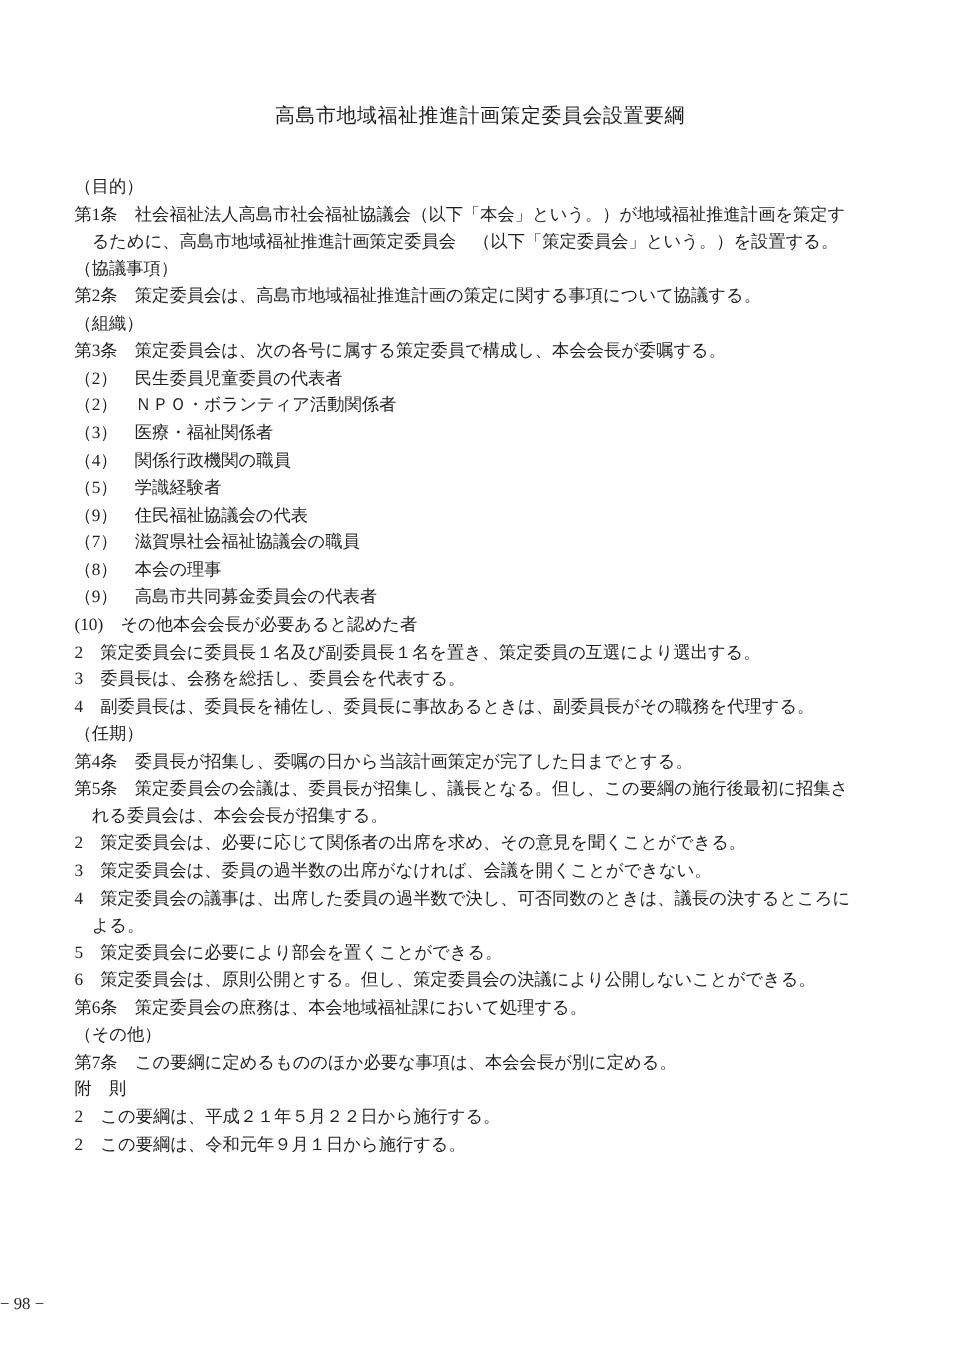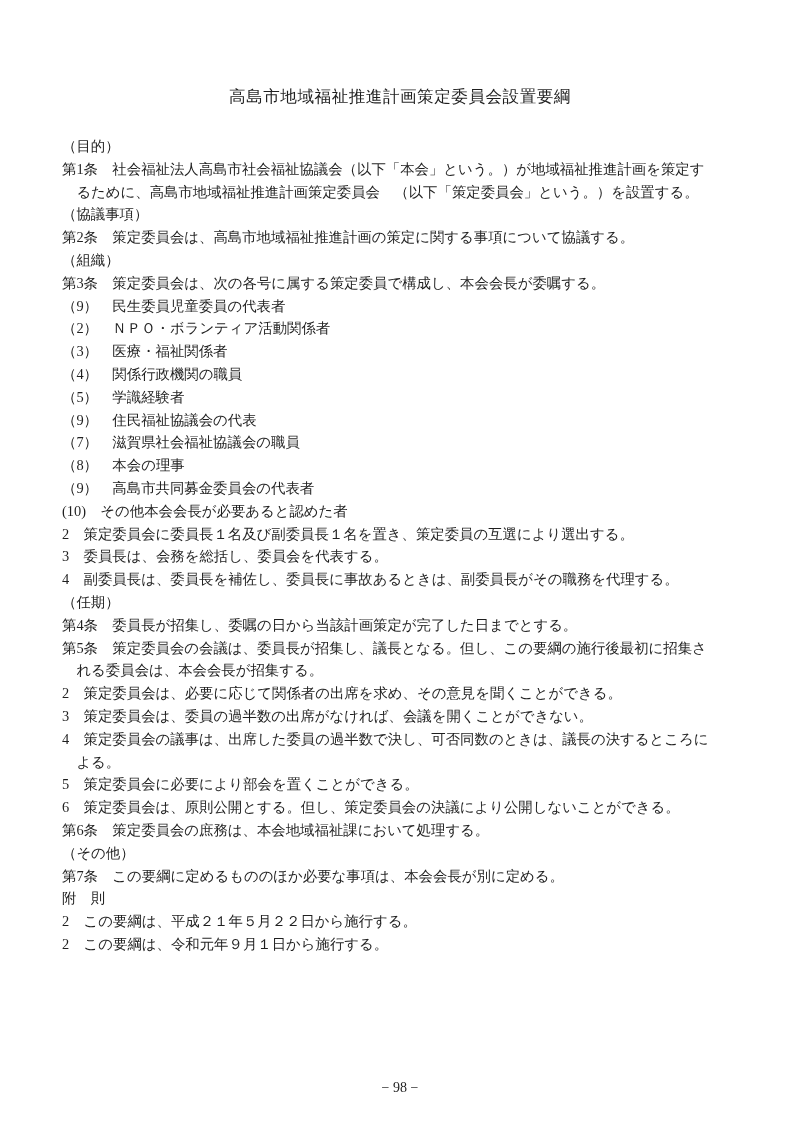--- a/index.html
+++ b/index.html
@@ -23,21 +23,21 @@
     width: 800px;
     margin: 0;
     text-align: center;
     font-size: 16.6px;
     font-weight: normal;
     line-height: 26px;
     letter-spacing: 0.5px;
   }
   .doc-body {
     position: absolute;
-    top: 135px;
+    top: 145px;
     left: 62px;
     width: 650px;
     font-size: 14.4px;
     line-height: 22.8px;
   }
   .doc-body p {
     margin: 0;
     word-break: break-all;
     overflow-wrap: break-word;
   }
@@ -57,40 +57,39 @@
   
   .line--appendix {
     margin-left: 24px;
     margin-top: 27px;
   }
   .page-number {
     position: absolute;
     top: 1078px;
     left: 0;
     width: 800px;
-    text-align: center;
     font-size: 14px;
     line-height: 20px;
     color: #1f1f1f;
   }
 </style>
 </head>
 <body>
 
 <div class="page">
   <h1 class="doc-title">高島市地域福祉推進計画策定委員会設置要綱</h1>
 
   <div class="doc-body" id="doc-body">
       <p class="line line--heading">（目的）</p>
       <p class="line line--article">第1条　社会福祉法人高島市社会福祉協議会（以下「本会」という。）が地域福祉推進計画を策定するために、高島市地域福祉推進計画策定委員会　（以下「策定委員会」という。）を設置する。</p>
       <p class="line line--heading">（協議事項）</p>
       <p class="line line--article">第2条　策定委員会は、高島市地域福祉推進計画の策定に関する事項について協議する。</p>
       <p class="line line--heading">（組織）</p>
       <p class="line line--article">第3条　策定委員会は、次の各号に属する策定委員で構成し、本会会長が委嘱する。</p>
-      <p class="line line--item">（9）　民生委員児童委員の代表者</p>
+      <p class="line line--item">（2）　民生委員児童委員の代表者</p>
       <p class="line line--item">（2）　ＮＰＯ・ボランティア活動関係者</p>
       <p class="line line--item">（3）　医療・福祉関係者</p>
       <p class="line line--item">（4）　関係行政機関の職員</p>
       <p class="line line--item">（5）　学識経験者</p>
       <p class="line line--item">（9）　住民福祉協議会の代表</p>
       <p class="line line--item">（7）　滋賀県社会福祉協議会の職員</p>
       <p class="line line--item">（8）　本会の理事</p>
       <p class="line line--item">（9）　高島市共同募金委員会の代表者</p>
       <p class="line line--item">(10)　その他本会会長が必要あると認めた者</p>
       <p class="line line--para">2　策定委員会に委員長１名及び副委員長１名を置き、策定委員の互選により選出する。</p>

